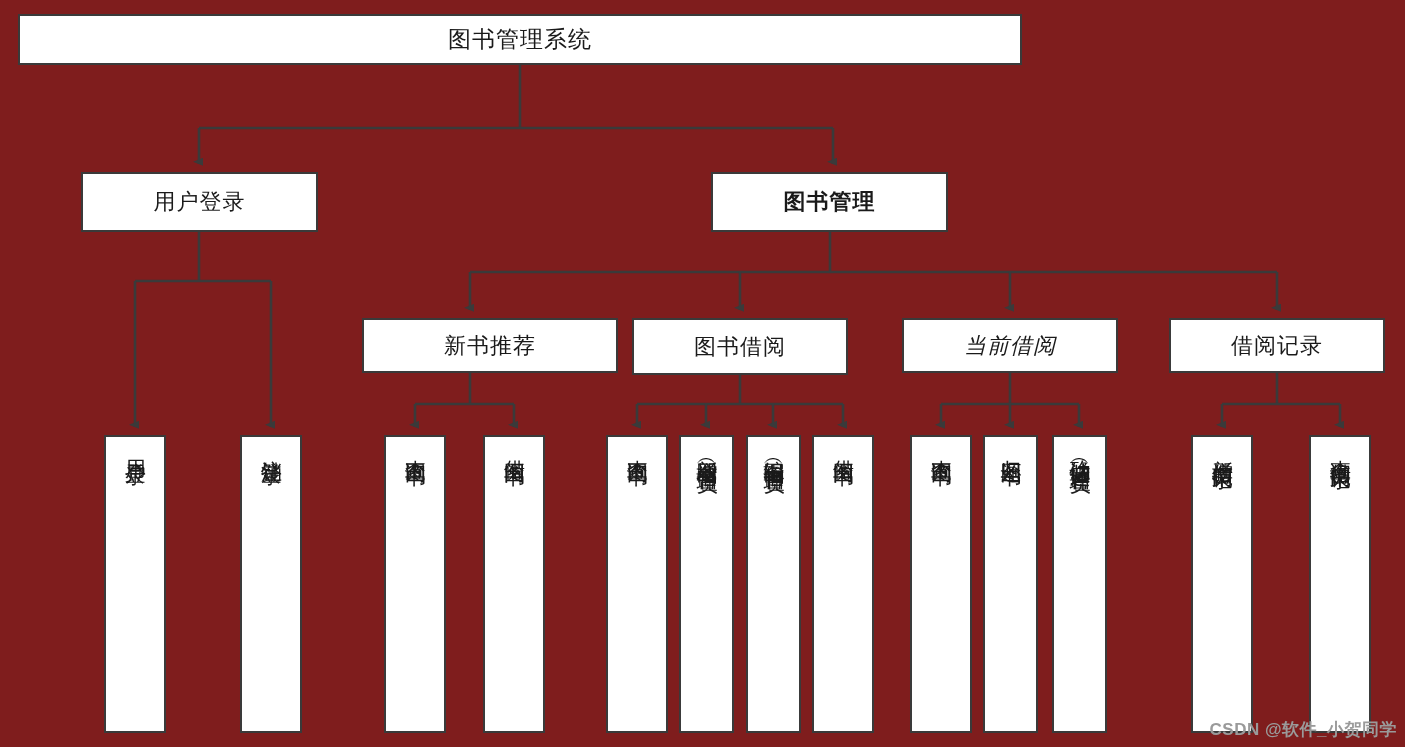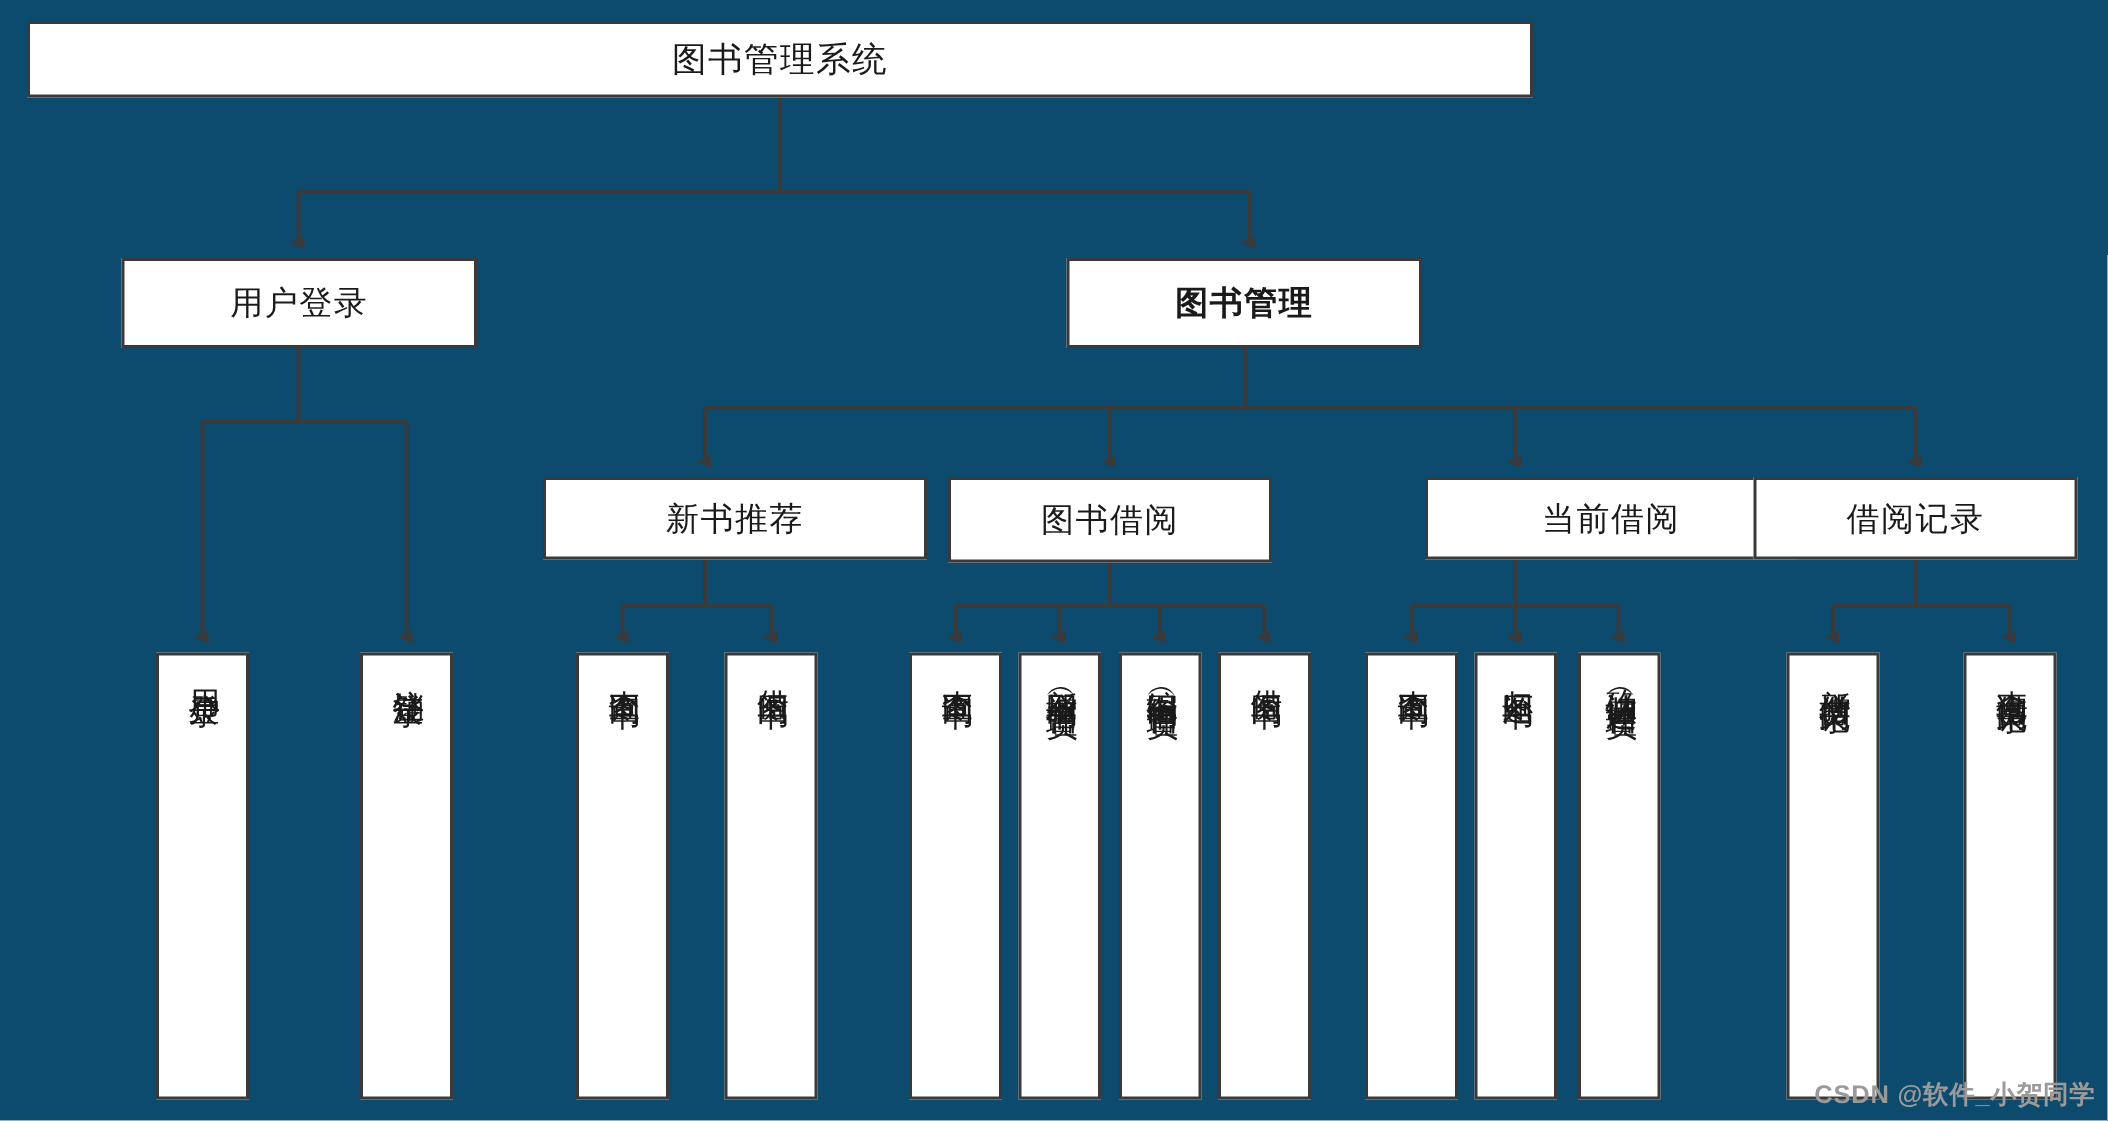--- a/index.html
+++ b/index.html
@@ -7,21 +7,21 @@
     padding: 0;
     background: #ffffff;
   }
   body {
     font-family: "Liberation Sans", "DejaVu Sans", sans-serif;
   }
   #canvas {
     position: relative;
     width: 1405px;
     height: 747px;
-    background: #0c4a6e;
+    background: #7f1d1d;
     overflow: hidden;
   }
   #edges {
     position: absolute;
     left: 0;
     top: 0;
     width: 1405px;
     height: 747px;
     pointer-events: none;
   }
@@ -141,21 +141,21 @@
   </div>
 
   <div class="node horiz" style="left:362px; top:318px; width:256px; height:55px;">
     <span class="label">新书推荐</span>
   </div>
 
   <div class="node horiz" style="left:632px; top:318px; width:216px; height:57px;">
     <span class="label">图书借阅</span>
   </div>
 
-  <div class="node horiz" style="left:950px; top:318px; width:248px; height:55px;">
+  <div class="node horiz" style="left:902px; top:318px; width:216px; height:55px;font-style:italic;">
     <span class="label">当前借阅</span>
   </div>
 
   <div class="node horiz" style="left:1169px; top:318px; width:216px; height:55px;">
     <span class="label">借阅记录</span>
   </div>
 
   <div class="node vert" style="left:104px; top:435px; width:62px; height:298px;">
     <span class="label">用户登录</span>
   </div>

